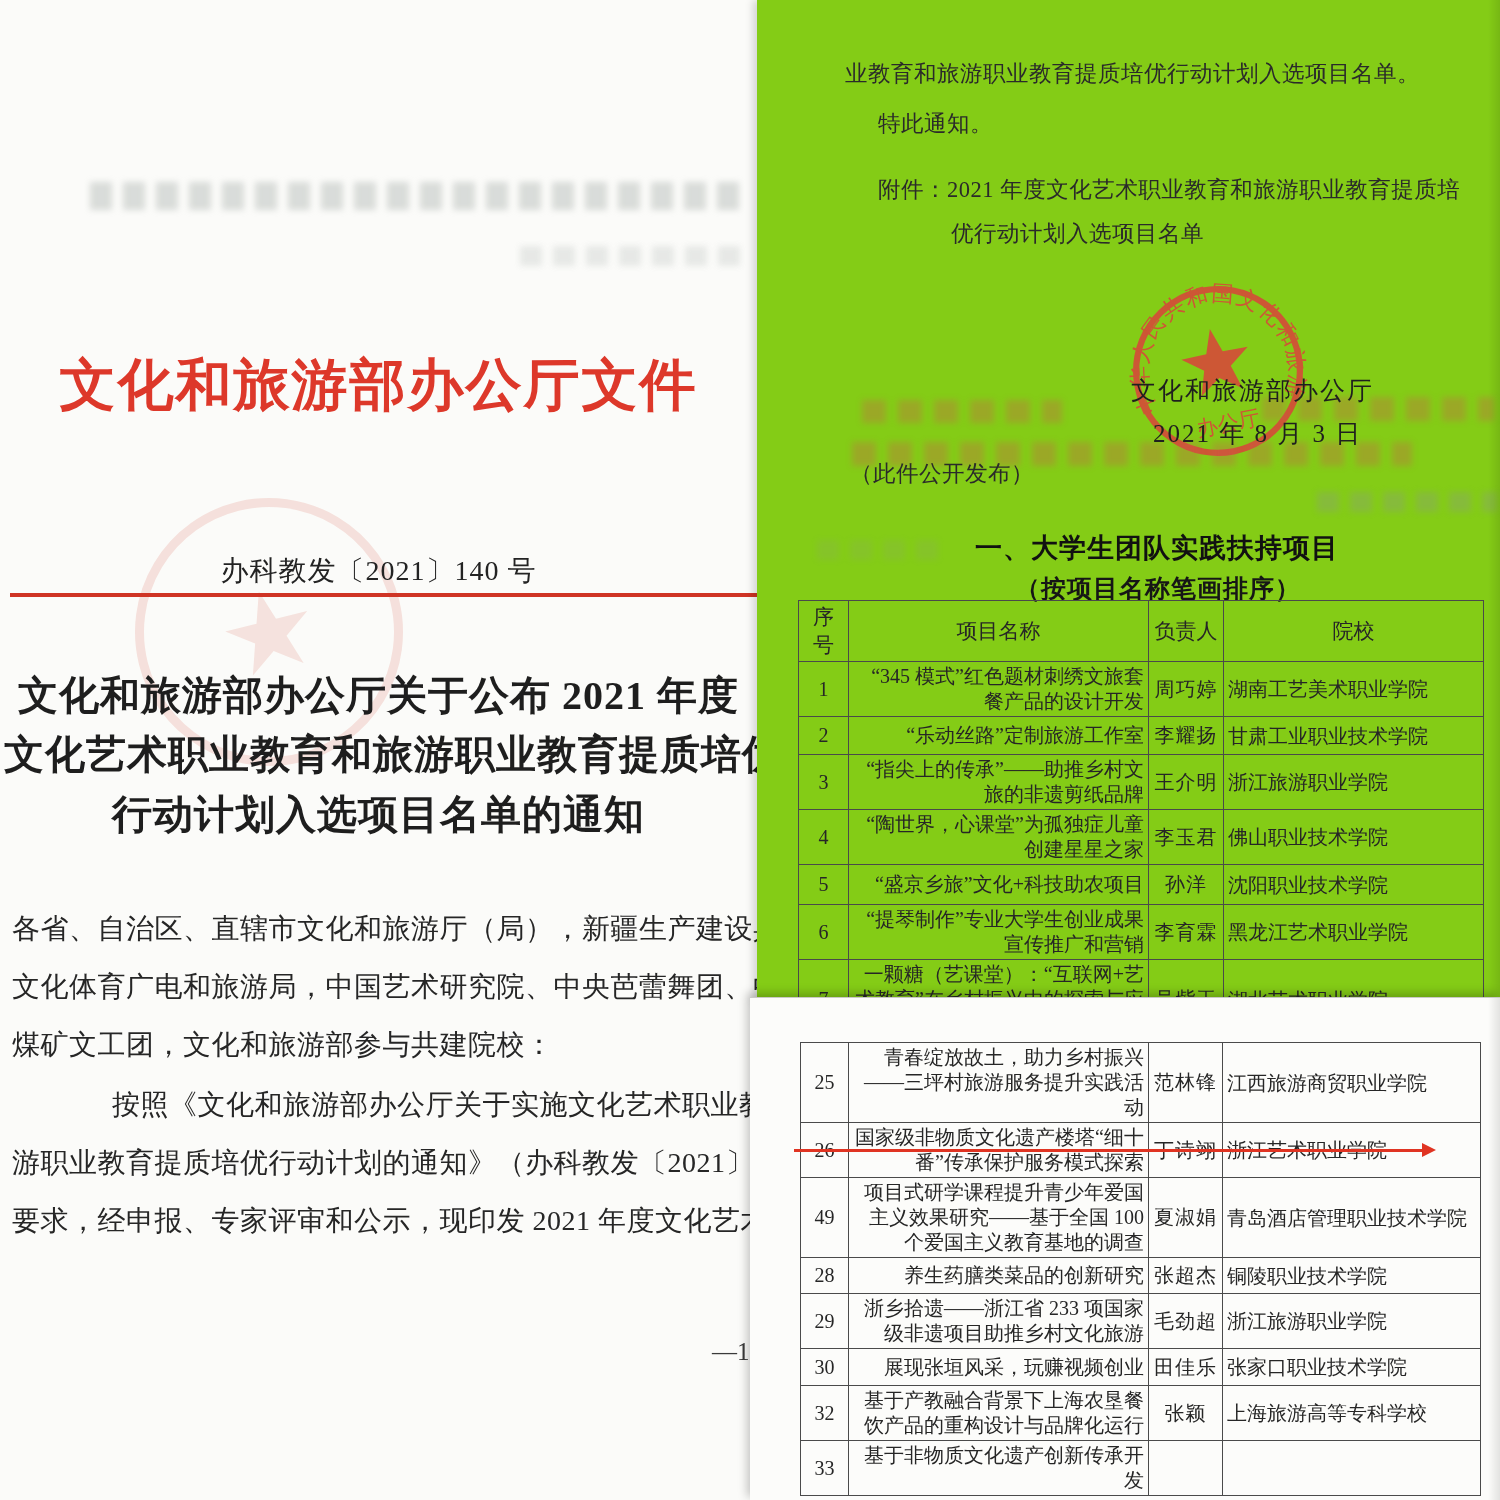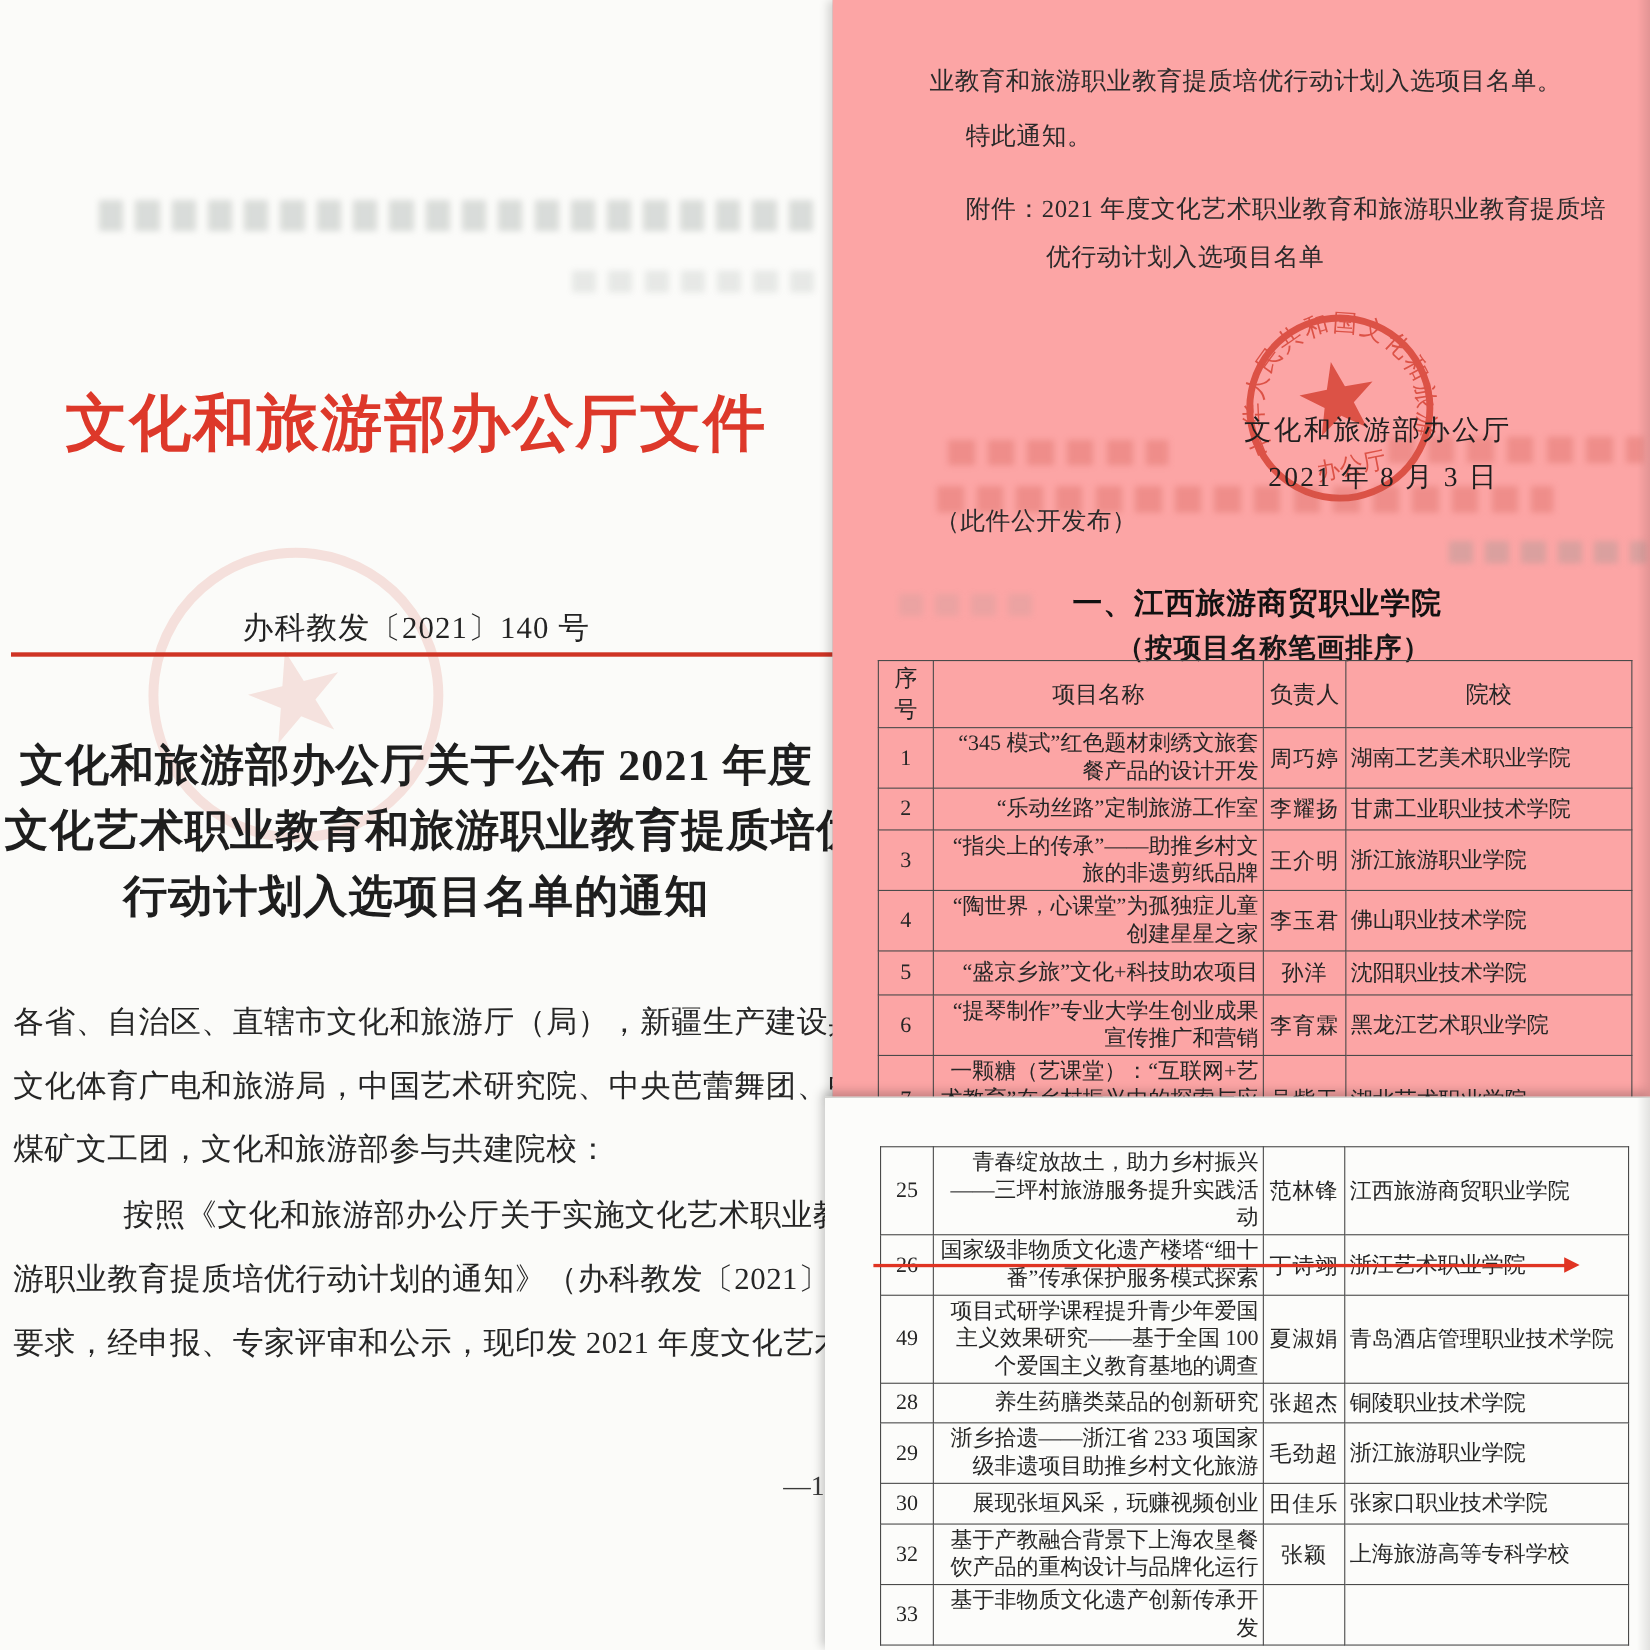--- a/index.html
+++ b/index.html
@@ -4,21 +4,21 @@
 <style>
   html,body{margin:0;padding:0;}
   body{
     width:1500px;height:1500px;position:relative;overflow:hidden;
     background:#d8d9da;
     font-family:"Liberation Serif","DejaVu Serif",serif;
     color:#232323;
   }
   .page{position:absolute;background:#fbfbf9;overflow:hidden;}
   #page-left{left:0;top:0;width:757px;height:1500px;box-shadow:2px 0 6px rgba(0,0,0,.18);}
-  #page-top-right{left:757px;top:0;width:743px;height:1003px;box-shadow:-4px 0 8px rgba(0,0,0,.16);background:#fca5a5;}
+  #page-top-right{left:757px;top:0;width:743px;height:1003px;box-shadow:-4px 0 8px rgba(0,0,0,.16);background:#84cc16;}
   #page-bottom-right{left:750px;top:997px;width:750px;height:503px;z-index:5;
     box-shadow:-3px -4px 9px rgba(0,0,0,.22);border-top:1px solid #c9c9c6;background:#fcfcfa;}
   .abs{position:absolute;white-space:nowrap;}
 
   
   .red-header{
     left:0;top:348px;width:757px;text-align:center;
     font-size:56px;font-weight:bold;letter-spacing:2px;color:#dd382a;
     font-family:"Liberation Serif","DejaVu Serif",serif;
   }
@@ -141,21 +141,21 @@
   <div class="ghost-red-band" style="left:105px;top:400px;width:200px;height:23px;"></div>
   <div class="ghost-red-band" style="left:505px;top:397px;width:232px;height:24px;"></div>
   <div class="ghost-red-band" style="left:95px;top:442px;width:560px;height:24px;"></div>
   <div class="ghost-band" style="left:560px;top:492px;width:180px;height:20px;"></div>
   <div class="ghost-band" style="left:60px;top:540px;width:130px;height:20px;opacity:.5;"></div>
 
   <div class="abs sig-line" style="left:374px;top:374px;">文化和旅游部办公厅</div>
   <div class="abs sig-line" style="left:396px;top:417px;">2021 年 8 月 3 日</div>
   <div class="abs tr-line" style="left:93px;top:458px;">（此件公开发布）</div>
 
-  <div class="abs section-heading" style="left:218px;top:530px;">一、江西旅游商贸职业学院</div>
+  <div class="abs section-heading" style="left:218px;top:530px;">一、大学生团队实践扶持项目</div>
   <div class="abs section-sub" style="left:258px;top:572px;">（按项目名称笔画排序）</div>
 
   <table class="roster" id="table-top">
     <colgroup>
         <col class="w-no">
         <col class="w-project">
         <col class="w-leader">
         <col class="w-school">
       </colgroup>
     <thead>

